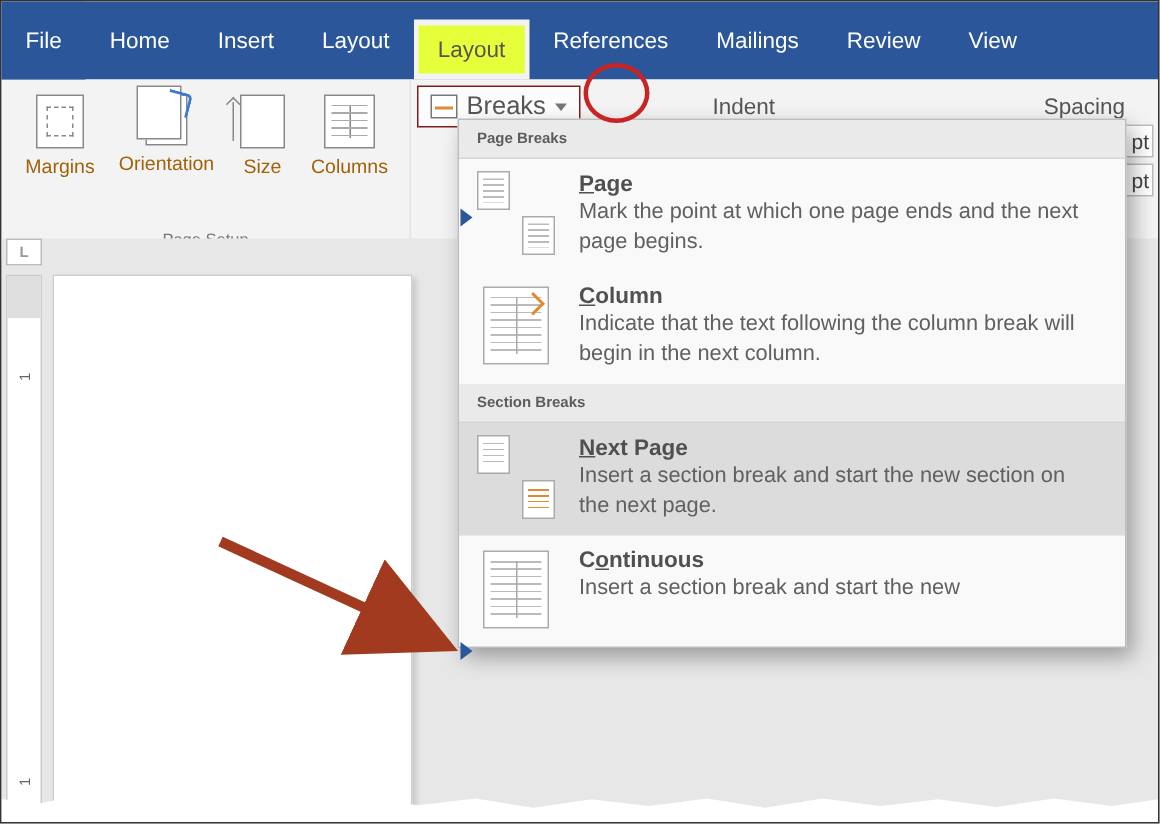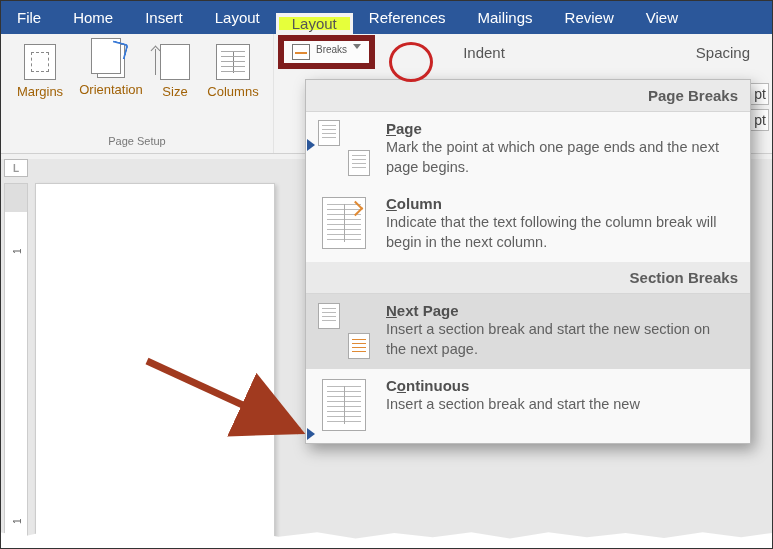--- a/index.html
+++ b/index.html
@@ -1,18 +1,18 @@
 <!DOCTYPE html>
 <html><head>
 <meta charset="utf-8">
 <style>
 * { box-sizing: border-box; margin: 0; padding: 0; font-family: "Segoe UI", Arial, sans-serif; }
 body { width: 773px; height: 549px; background: #f1f1f1; position: relative; overflow: hidden; border: 1px solid #333; }
 
-.titlebar { background: #2b579a; height: 33px; display: flex; align-items: stretch; }
+.titlebar { background: #2b579a; height: 52px; display: flex; align-items: stretch; }
 .tab { color: #fff; padding: 0 16px; display: flex; align-items: center; font-size: 15px; cursor: pointer; position: relative; }
 .tab.file { background: #2b579a; cursor: pointer; }
 .tab.active { background: #f3f3f3; color: #555; position: relative; }
 .tab.highlight::before { content:''; position:absolute; inset:4px 3px; background: #e6ff3b; z-index:-1; }
 .tab.highlight { color:#555; z-index:1;margin-top:12px; }
 
 .ribbon { background: #f3f3f3; height: 120px; border-bottom: 1px solid #d0d0d0; display:flex; }
 .group { padding: 6px 8px 2px 8px; border-right: 1px solid #e3e3e3; display:flex; flex-direction:column; align-items:center; }
 .group-items { display:flex; gap:2px; flex:1; }
 .big-btn { width:62px; display:flex; flex-direction:column; align-items:center; padding:4px 2px; font-size:13px; color:#a16207; cursor:pointer; }
@@ -27,41 +27,41 @@
 .ic.orient::after { content:''; position:absolute; right:-3px; top:-3px; width:14px; height:14px; border-top:2px solid #3a7ad6; border-right:2px solid #3a7ad6; border-radius:0 4px 0 0; transform:rotate(15deg); }
 .ic.size { width:30px; height:36px; }
 .ic.size::before { content:''; position:absolute; left:-6px; top:4px; bottom:4px; border-left:1.5px solid #888; }
 .ic.size::after { content:''; position:absolute; left:-9px; top:2px; width:6px; height:6px; border-top:1.5px solid #888; border-left:1.5px solid #888; transform:rotate(45deg); }
 .ic.cols { width:34px; height:36px; }
 .ic.cols::before { content:''; position:absolute; left:50%; top:6px; bottom:6px; border-left:1.5px solid #888; }
 .ic.cols::after { content:''; position:absolute; inset:6px 4px; background:repeating-linear-gradient(#aaa, #aaa 1px, transparent 1px, transparent 5px); }
 
 .right-groups { flex:1; display:flex; flex-direction:column; }
 .right-top { display:flex; align-items:center; height:36px; padding-left:4px; gap:8px; }
-.breaks-btn { display:flex; gap:6px; padding:3px 8px; border:6px solid #7f1d1d; background:#fcfcfc; font-size:10px; color:#555; cursor:pointer; position:relative; }
+.breaks-btn { display:flex; align-items:center; gap:6px; padding:3px 8px; border:1px solid #7f1d1d; background:#fcfcfc; font-size:17px; color:#555; cursor:pointer; position:relative; }
 .breaks-btn .bicon { width:18px; height:16px; border:1px solid #777; background:#fff; position:relative; }
 .breaks-btn .bicon::after { content:''; position:absolute; left:2px; right:2px; top:50%; border-top:2px solid #e08a34; }
 .caret { width:0; height:0; border-left:4px solid transparent; border-right:4px solid transparent; border-top:5px solid #777; }
 .red-circle { position:absolute; width:44px; height:40px; border:3.5px solid #c92424; border-radius:50%; top:41px; left:388px; pointer-events:none; z-index:50; }
 .spaced-label { flex:1; text-align:left; padding-left:80px; font-size:15px; color:#555; }
 .spacing-label { font-size:15px; color:#555; padding-right:22px; }
 
 .spin { display:flex; align-items:center; font-size:14px; color:#444; background:#fff; border:1px solid #bbb; height:22px; padding:0 2px 0 6px; gap:4px; }
 .right-spinners { position:absolute; right:3px; top:82px; display:flex; flex-direction:column; gap:4px; }
 
 .doc-area { position:absolute; left:0; top:158px; right:0; bottom:0; background:#e7e7e7; }
 .ruler-corner { position:absolute; left:3px; top:0; width:24px; height:18px; background:#fff; border:1px solid #bbb; font-size:10px; font-weight:bold; color:#999; display:flex; align-items:center; justify-content:center; }
 .vruler { position:absolute; left:3px; top:24px; width:24px; bottom:0; background:#fff; border:1px solid #ccc; }
 .vruler::before { content:''; position:absolute; left:0; right:0; top:0; height:28px; background:#dedede; }
 .page { position:absolute; left:34px; top:24px; width:240px; bottom:-6px; background:#fff; border:1px solid #ccc; box-shadow: 2px 2px 4px rgba(0,0,0,.15); }
 
 .dropdown { position:absolute; left:304px; top:78px; width:446px; background:#f9f9f9; border:1px solid #bcbcbc; box-shadow:4px 6px 14px rgba(0,0,0,.35); z-index:40; }
-.dd-header { background:#eaeaea; color:#5c5c5c; font-weight:600; font-size:15px; padding:7px 12px; border-bottom:1px solid #d6d6d6;text-align:right; }
+.dd-header { background:#eaeaea; color:#5c5c5c; font-weight:600; font-size:10px; padding:7px 12px; border-bottom:1px solid #d6d6d6; }
 .dd-item { display:flex; align-items:flex-start; padding:8px 24px 10px 12px; gap:16px; cursor:pointer; }
-.dd-item.hover { background:#dcdcdc;align-items:flex-end; }
+.dd-item.hover { background:#dcdcdc; }
 .dd-item .thumb { width:52px; height:56px; flex-shrink:0; position:relative; }
 .dd-item .txt { flex:1; }
 .dd-item .ttl { font-weight:600; color:#505050; font-size:15px; }
 .dd-item .ttl .u { text-decoration: underline; }
 .dd-item .desc { color:#606060; font-size:14.5px; line-height:1.35; margin-top:1px; }
 .play-tri { position:absolute; left:306px; width:0; height:0; border-top:6px solid transparent; border-bottom:6px solid transparent; border-left:8px solid #2b579a; z-index:42; }
 
 .th-page { background:#fff; border:1.2px solid #aaa; position:absolute; }
 .th-page.l { left:0; top:0; width:22px; height:26px; }
 .th-page.r { right:0; bottom:0; width:22px; height:26px; }

